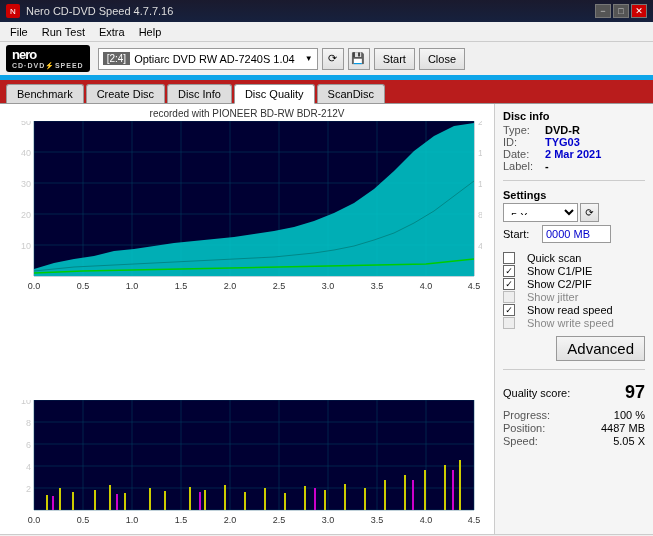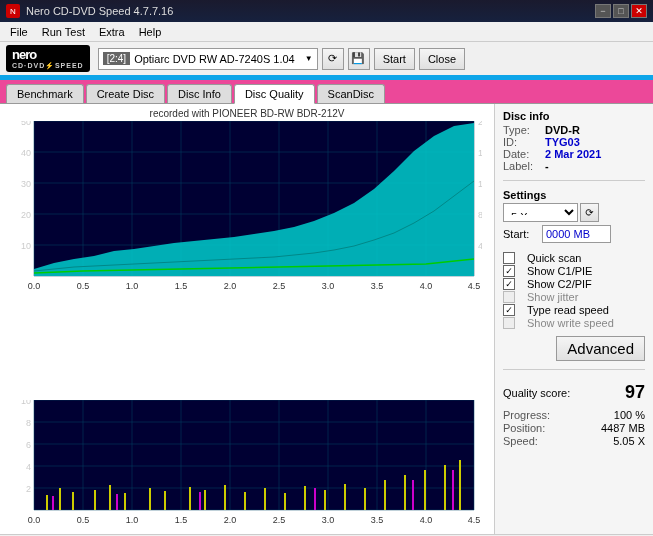--- a/index.html
+++ b/index.html
@@ -79,21 +79,21 @@
       border: 1px solid #999;
       background: linear-gradient(to bottom, #f5f5f5, #e0e0e0);
       width: 22px; height: 22px;
       display: flex; align-items: center; justify-content: center;
       cursor: pointer; font-size: 11px;
     }
 
     
     .tabs {
       display: flex;
-      background: #ec4899;
+      background: #b91c1c;
       border-bottom: 1px solid #999;
       padding: 4px 6px 0;
       gap: 2px;
     }
     .tab {
       padding: 3px 10px;
       border: 1px solid #999;
       background: #ddd;
       cursor: pointer;
       font-size: 11px;
@@ -463,21 +463,21 @@
       <div class="checkbox-row">
         <div class="cb checked"></div>
         <span class="cb-label">Show C2/PIF</span>
       </div>
       <div class="checkbox-row">
         <div class="cb disabled"></div>
         <span class="cb-label disabled">Show jitter</span>
       </div>
       <div class="checkbox-row">
         <div class="cb checked"></div>
-        <span class="cb-label">Type read speed</span>
+        <span class="cb-label">Show read speed</span>
       </div>
       <div class="checkbox-row">
         <div class="cb disabled"></div>
         <span class="cb-label disabled">Show write speed</span>
       </div>
     </div>
 
     <button class="advanced-btn">Advanced</button>
 
     <div style="height:1px;background:#ccc;margin:4px 0;"></div>

